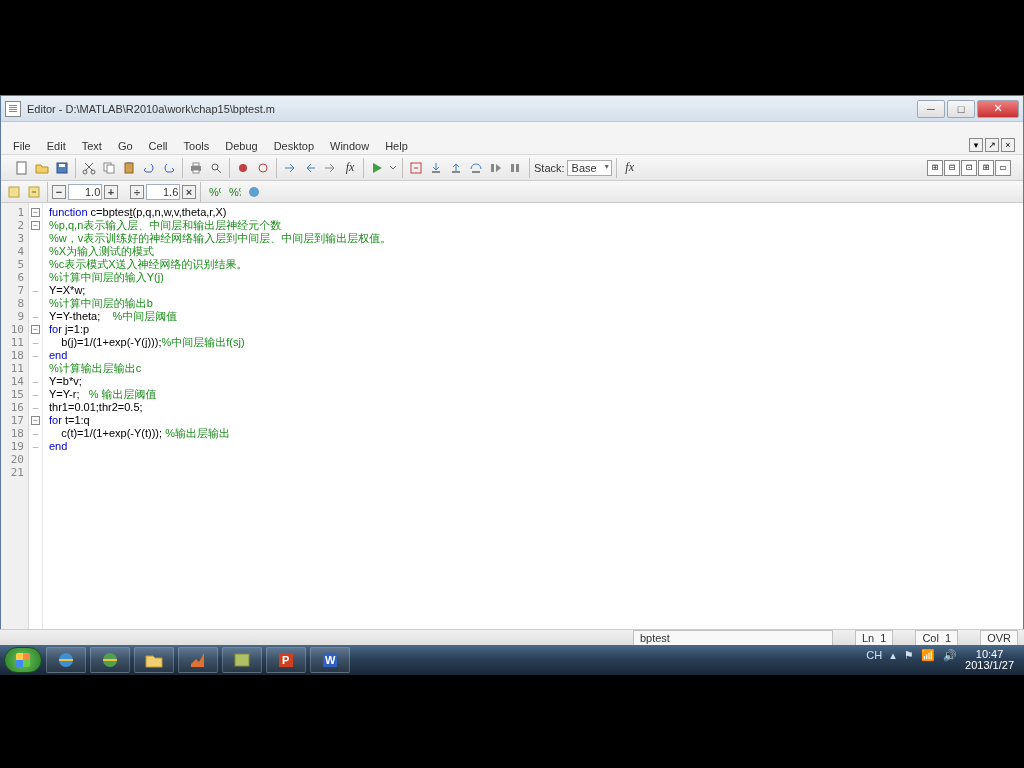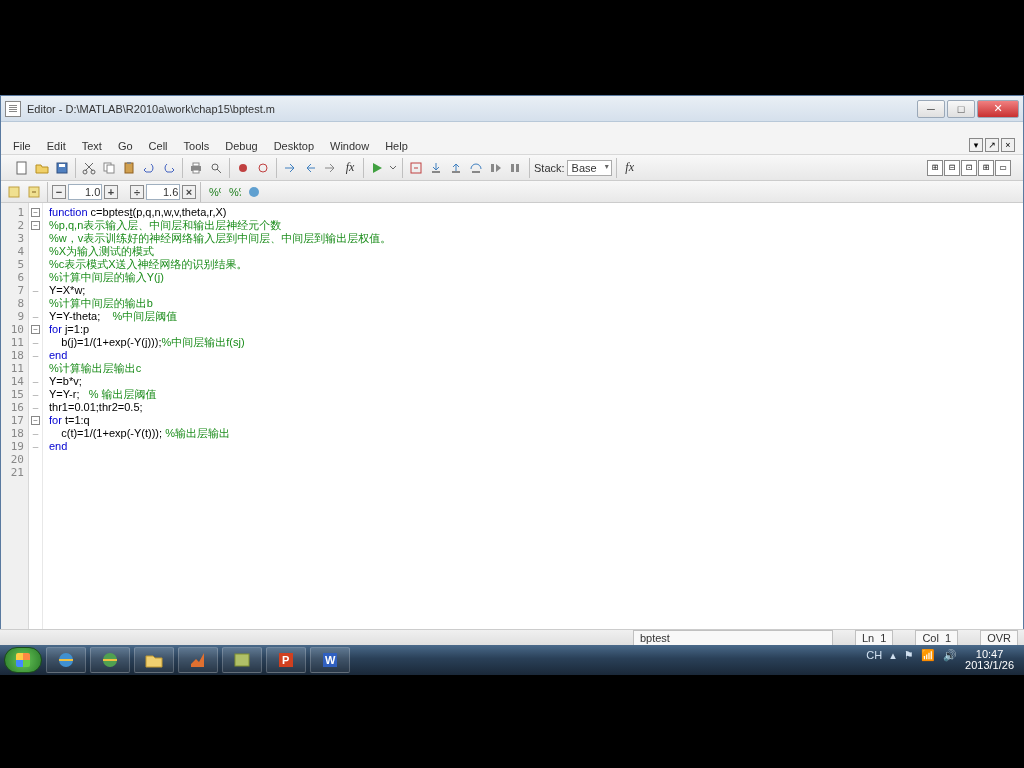--- a/index.html
+++ b/index.html
@@ -430,18 +430,18 @@
       </svg>
     </div>
   <div class="tray">
     <span class="ti">CH</span>
     <span class="ti">▴</span>
     <span class="ti">⚑</span>
     <span class="ti">📶</span>
     <span class="ti">🔊</span>
     <div class="clock">
       <div>10:47</div>
-      <div>2013/1/26</div>
+      <div>2013/1/27</div>
     </div>
   </div>
 </div>
 
 <div class="letterbar-bot"></div>
 
 </body></html>

